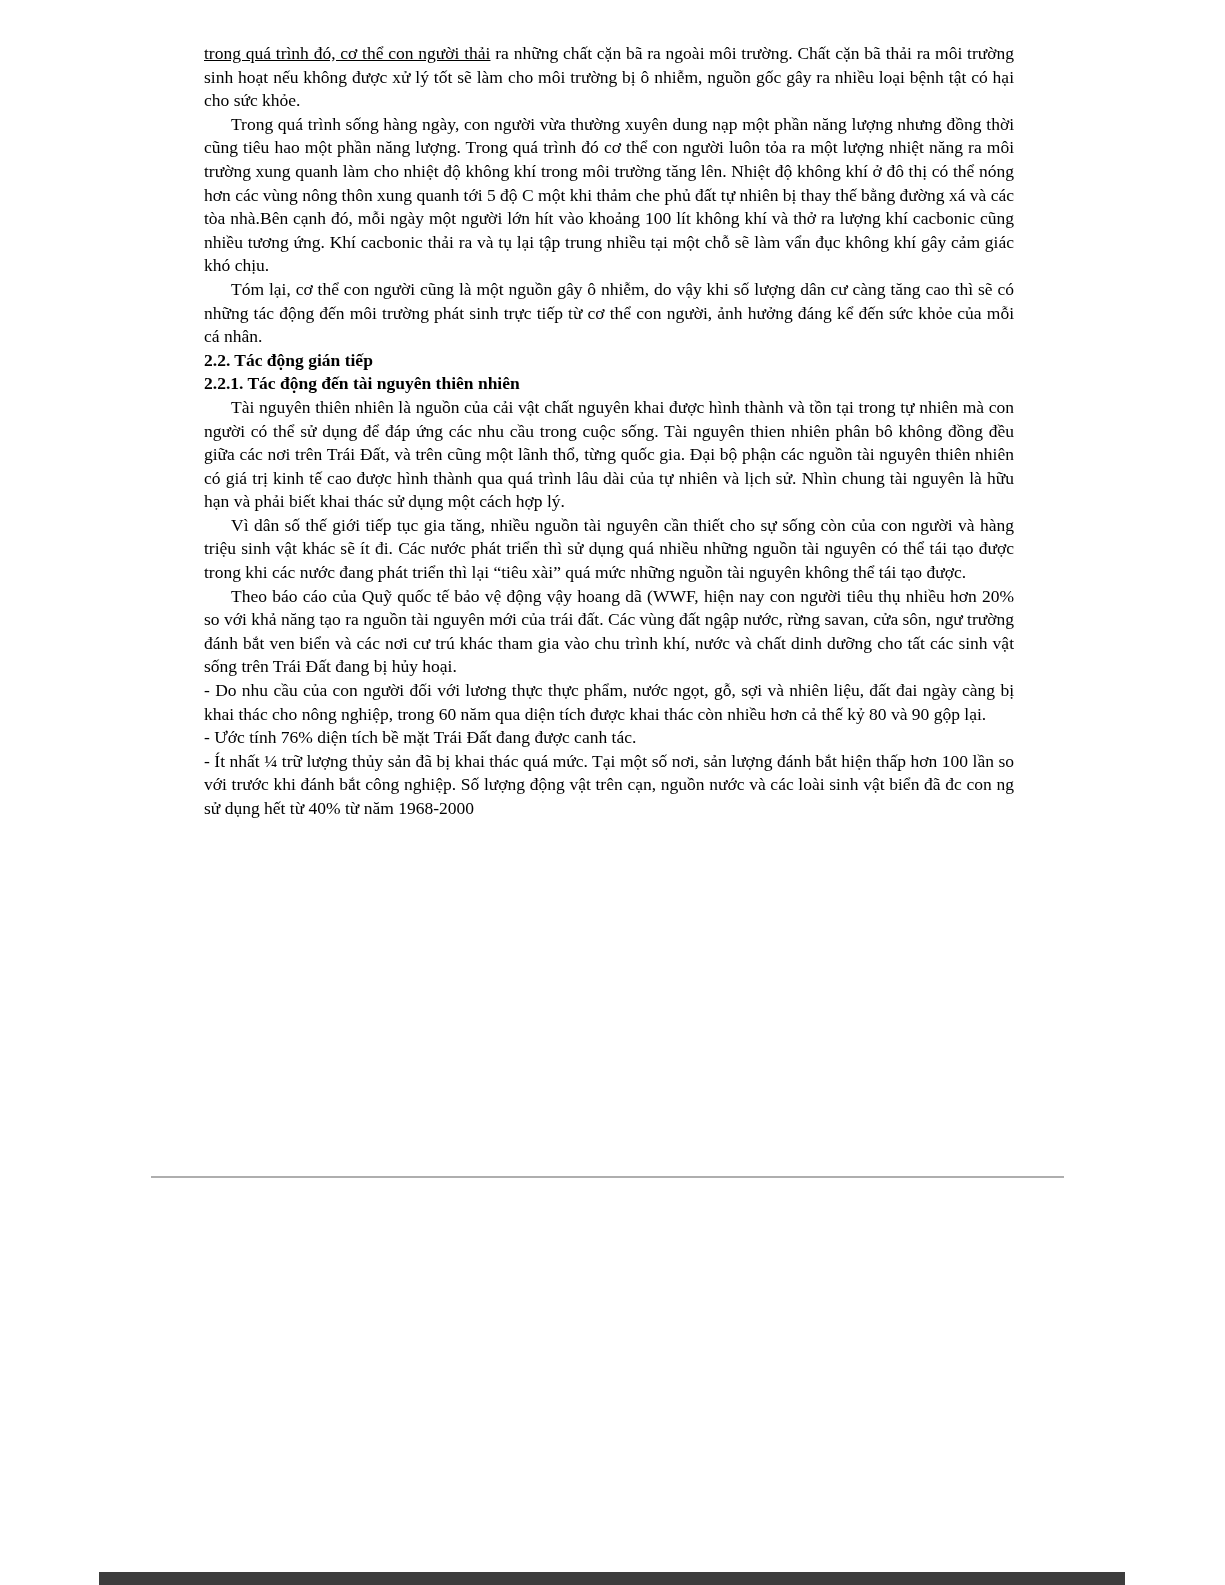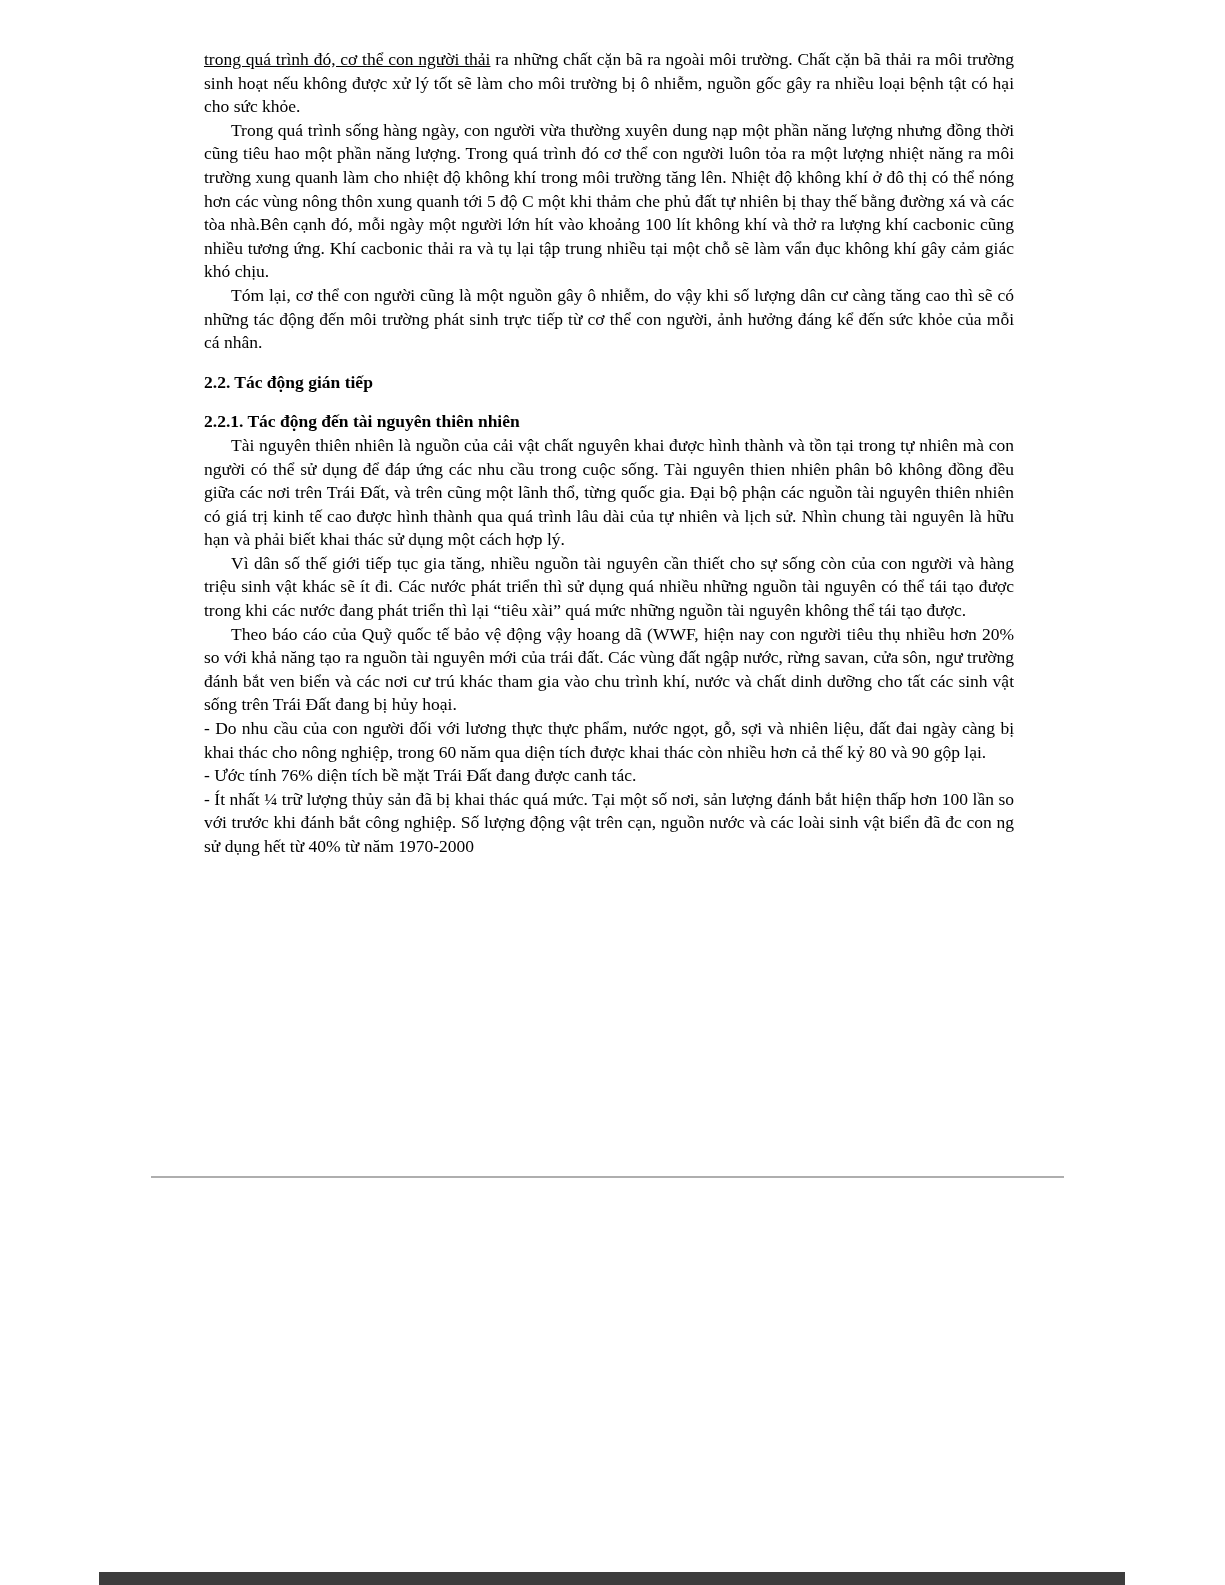--- a/index.html
+++ b/index.html
@@ -11,36 +11,35 @@
     width: 1225px;
     height: 1585px;
     position: relative;
     font-family: "Liberation Serif", "DejaVu Serif", serif;
     color: #000000;
     overflow: hidden;
   }
   .page-content {
     position: absolute;
     left: 204px;
-    top: 48px;
+    top: 42px;
     width: 810px;
   }
   .para {
     font-size: 17.5px;
     line-height: 23.6px;
     text-align: justify;
     margin: 0;
     padding: 0;
   }
   .para.indent {
     text-indent: 27px;
   }
   .heading {
     font-weight: bold;
-    margin-top: 16px;
   }
   .underlined {
     text-decoration: underline;
   }
   .page-divider {
     position: absolute;
     left: 151px;
     top: 1176px;
     width: 913px;
     height: 2px;
@@ -74,21 +73,21 @@
 
   <p class="para indent">Vì dân số thế giới tiếp tục gia tăng, nhiều nguồn tài nguyên cần thiết cho sự sống còn của con người và hàng triệu sinh vật khác sẽ ít đi. Các nước phát triển thì sử dụng quá nhiều những nguồn tài nguyên có thể tái tạo được trong khi các nước đang phát triển thì lại “tiêu xài” quá mức những nguồn tài nguyên không thể tái tạo được.</p>
 
   <p class="para indent">Theo báo cáo của Quỹ quốc tế bảo vệ động vậy hoang dã (WWF, hiện nay con người tiêu thụ nhiều hơn 20% so với khả năng tạo ra nguồn tài nguyên mới của trái đất. Các vùng đất ngập nước, rừng savan, cửa sôn, ngư trường đánh bắt ven biển và các nơi cư trú khác tham gia vào chu trình khí, nước và chất dinh dưỡng cho tất các sinh vật sống trên Trái Đất đang bị hủy hoại.</p>
 
   <p class="para">- Do nhu cầu của con người đối với lương thực thực phẩm, nước ngọt, gỗ, sợi và nhiên liệu, đất đai ngày càng bị khai thác cho nông nghiệp, trong 60 năm qua diện tích được khai thác còn nhiều hơn cả thế kỷ 80 và 90 gộp lại.</p>
 
   <p class="para">- Ước tính 76% diện tích bề mặt Trái Đất đang được canh tác.</p>
 
 
-  <p class="para">- Ít nhất ¼ trữ lượng thủy sản đã bị khai thác quá mức. Tại một số nơi, sản lượng đánh bắt hiện thấp hơn 100 lần so với trước khi đánh bắt công nghiệp. Số lượng động vật trên cạn, nguồn nước và các loài sinh vật biển đã đc con ng sử dụng hết từ 40% từ năm 1970-2000</p>
+  <p class="para">- Ít nhất ¼ trữ lượng thủy sản đã bị khai thác quá mức. Tại một số nơi, sản lượng đánh bắt hiện thấp hơn 100 lần so với trước khi đánh bắt công nghiệp. Số lượng động vật trên cạn, nguồn nước và các loài sinh vật biển đã đc con ng sử dụng hết từ 40% từ năm 1968-2000</p>
 
 
 
 
 </div>
 
 <div class="page-divider"></div>
 <div class="next-page-edge"></div>
 
 </body></html>

